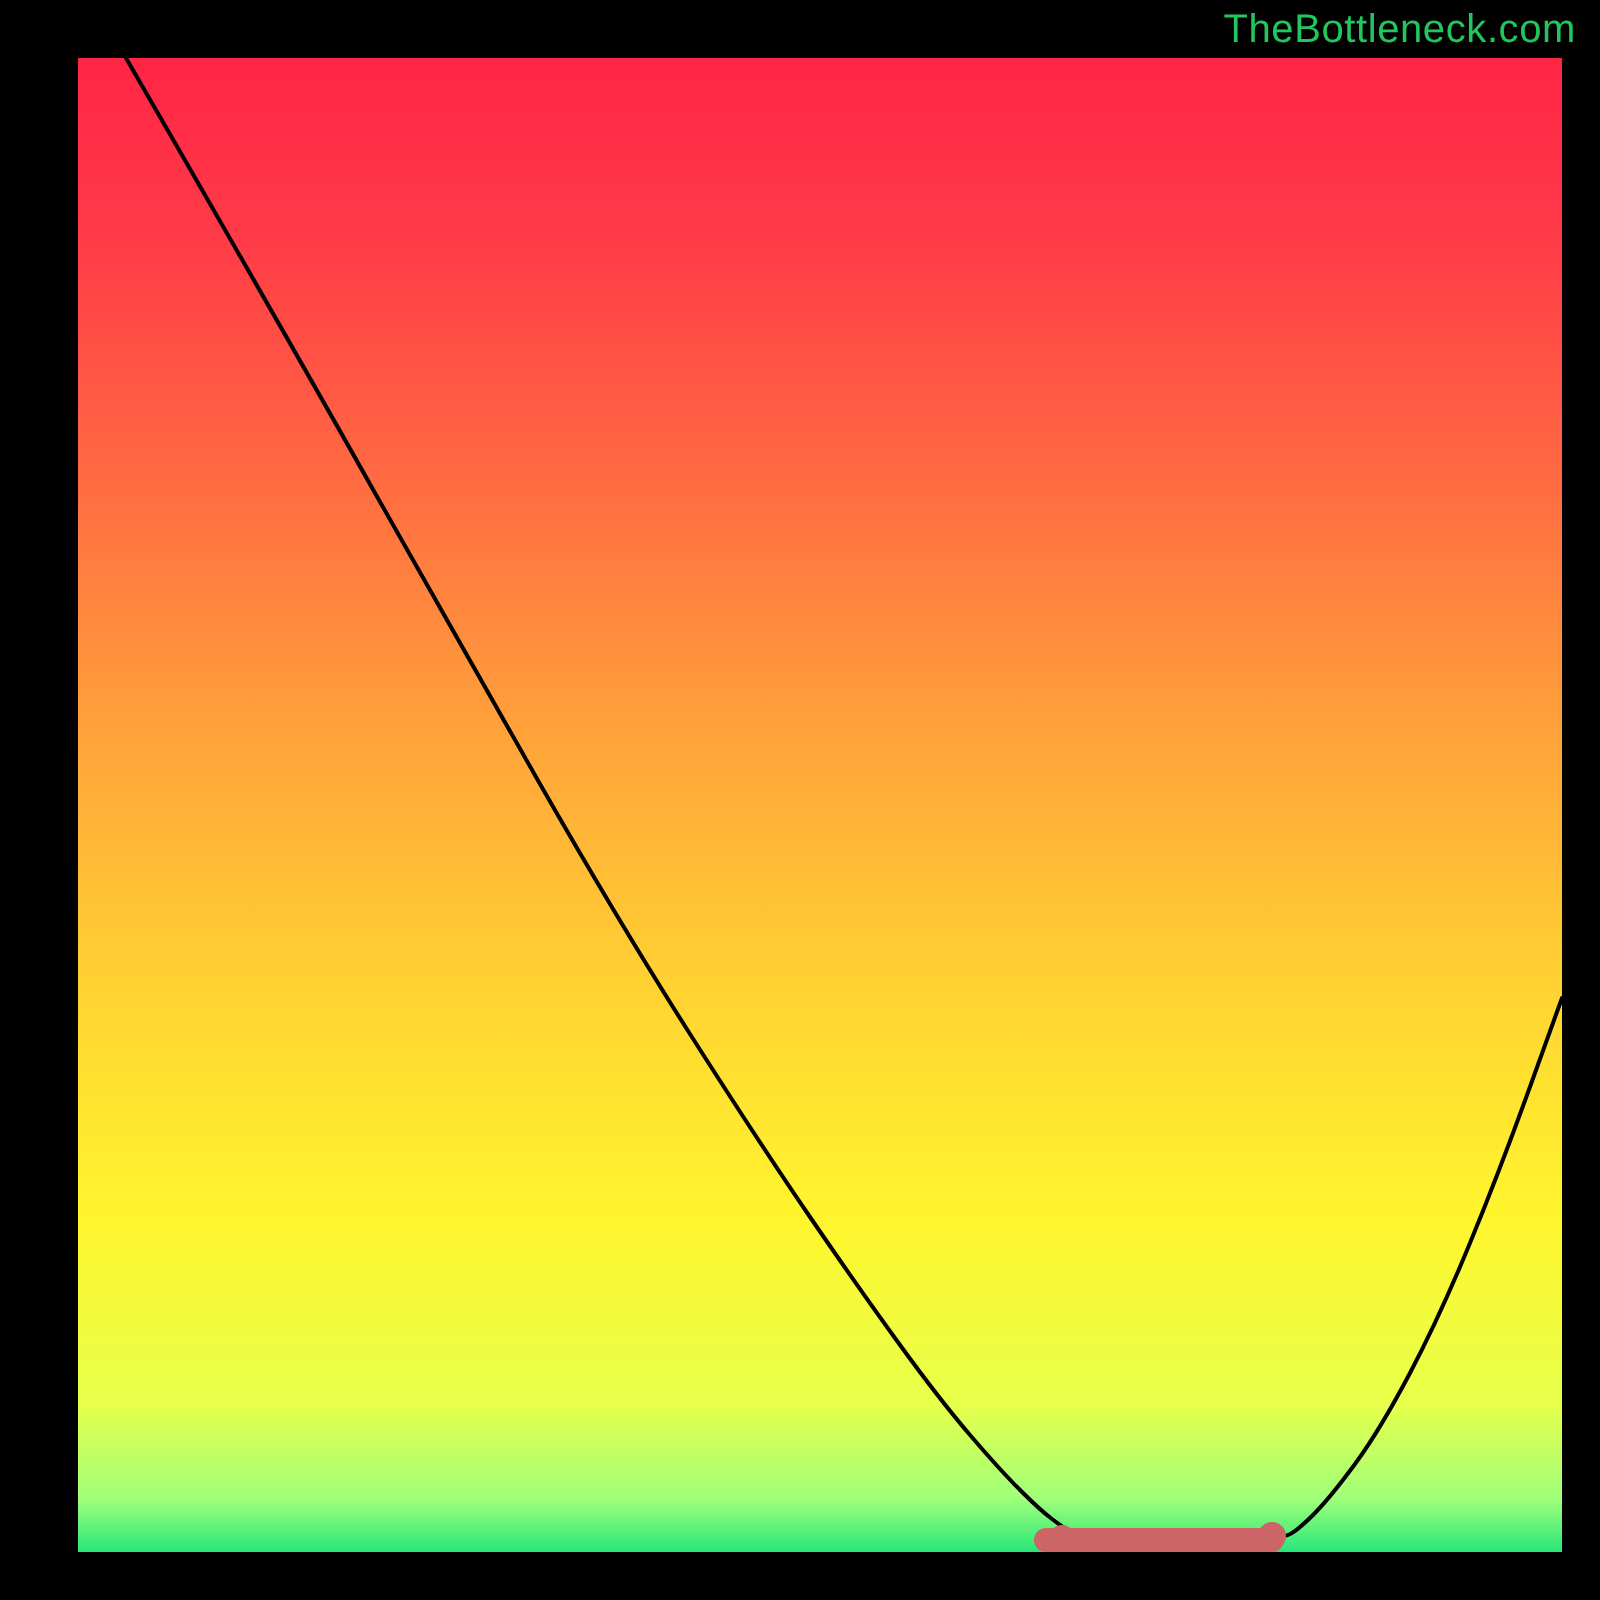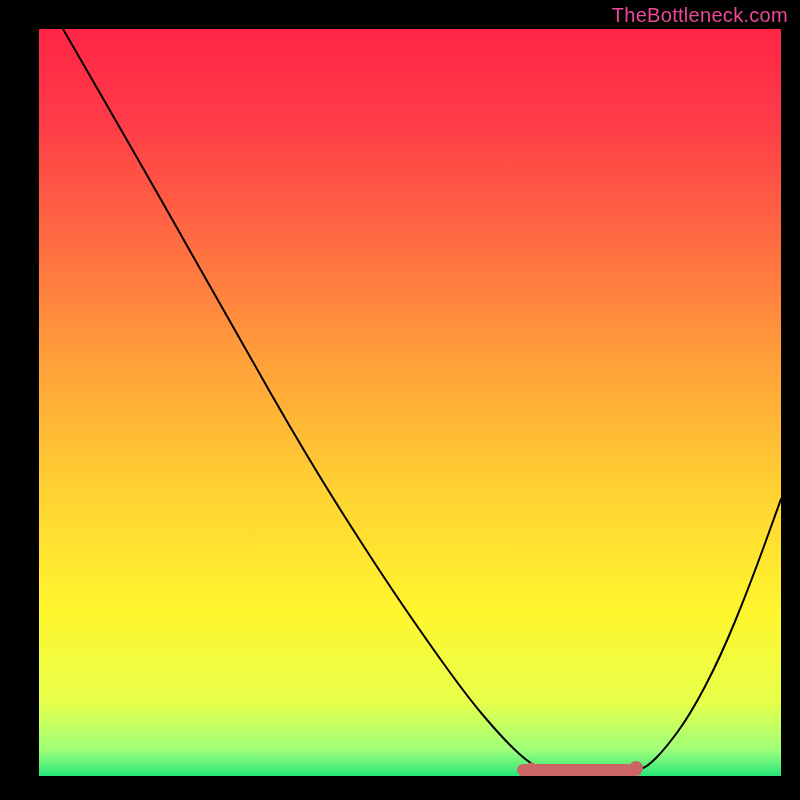--- a/index.html
+++ b/index.html
@@ -7,21 +7,21 @@
     width: 800px;
     height: 800px;
     background: #000;
     font-family: Arial, Helvetica, sans-serif;
     position: relative;
   }
   .watermark {
     position: absolute;
     top: 4px;
     right: 12px;
-    color: #ec4899;
+    color: #22c55e;
     font-size: 20px;
     font-weight: 400;
     letter-spacing: 0.3px;
     z-index: 10;
   }
   .chart-wrap {
     position: absolute;
     top: 0;
     left: 0;
     width: 800px;

